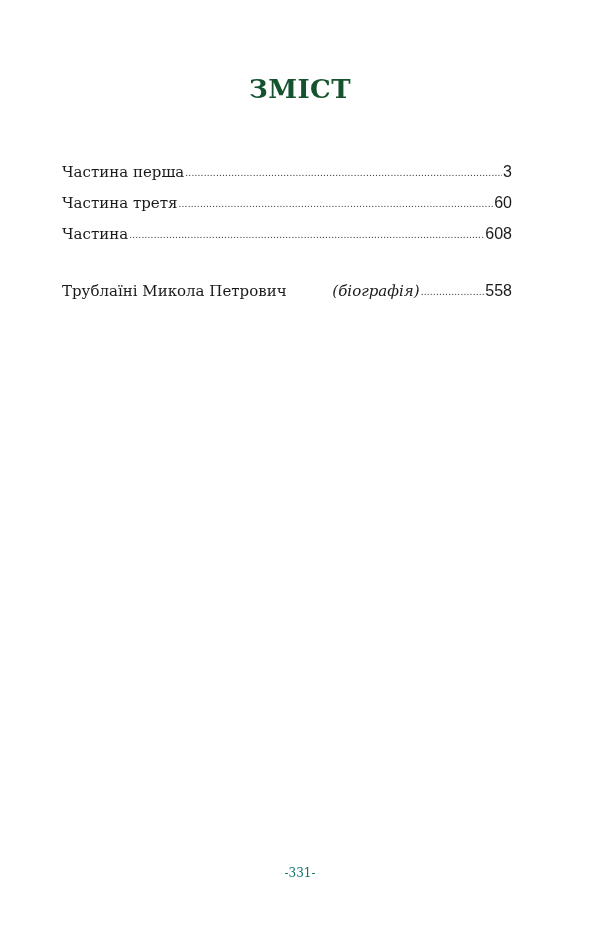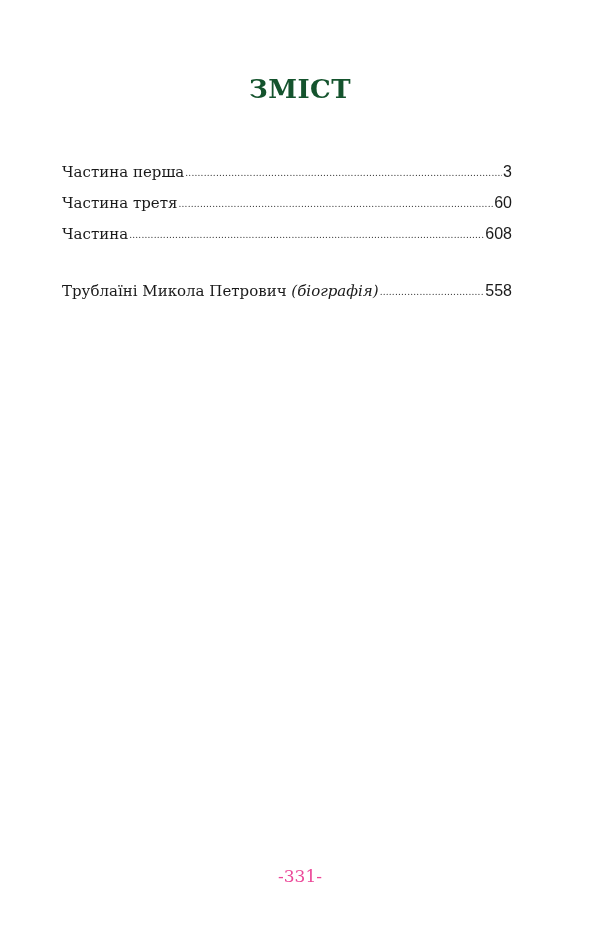--- a/index.html
+++ b/index.html
@@ -41,20 +41,21 @@
       white-space: nowrap;
     }
     .toc-row.gap {
       margin-top: 26px;
     }
     .toc-label {
       flex: 0 0 auto;
     }
     .toc-label i {
       font-style: italic;
+      margin-left: 41px;
     }
     .toc-leader {
       flex: 1 1 auto;
       overflow: hidden;
       margin: 0 1px;
       font-size: 9px;
       letter-spacing: 0.2px;
       color: #333;
       position: relative;
       top: -1px;
@@ -67,22 +68,22 @@
       font-family: "Liberation Sans", sans-serif;
       font-size: 16px;
       text-align: right;
     }
     .page-number {
       position: absolute;
       top: 866px;
       left: 0;
       width: 600px;
       text-align: center;
-      font-size: 17px;
-      color: #ec4899;
+      font-size: 12px;
+      color: #0f766e;
     }
   </style>
 </head>
 <body>
 
 <div>
 
   <div class="page-title">ЗМІСТ</div>
 
   <div class="toc">

